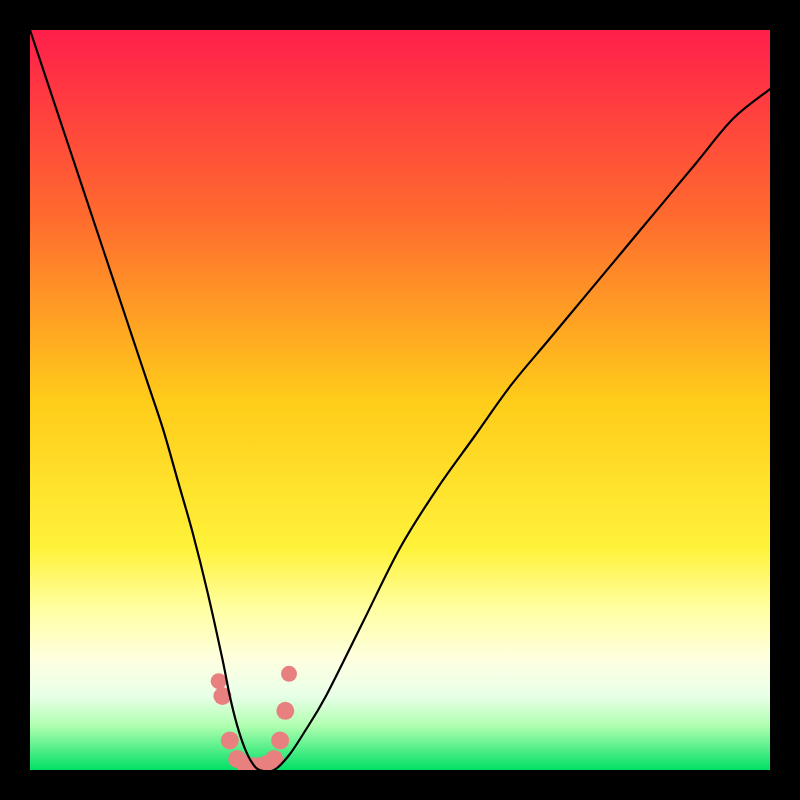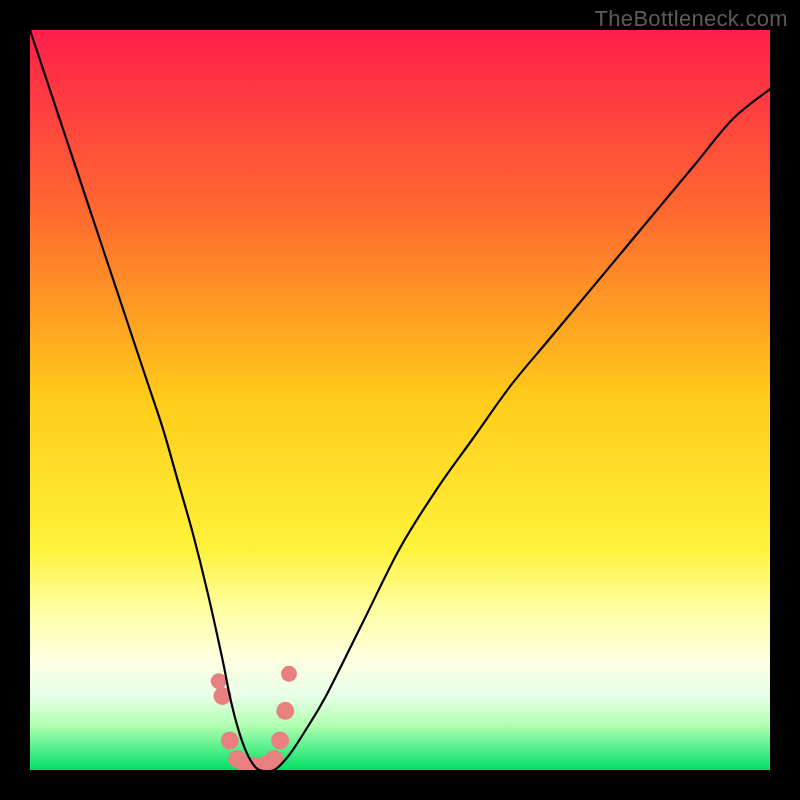--- a/index.html
+++ b/index.html
@@ -71,14 +71,13 @@
           <circle cx="229.40" cy="736.30" r="9" fill="#e98080"></circle>
           <circle cx="236.80" cy="734.08" r="9" fill="#e98080"></circle>
           <circle cx="244.20" cy="728.90" r="9" fill="#e98080"></circle>
           <circle cx="250.12" cy="710.40" r="9" fill="#e98080"></circle>
           <circle cx="255.30" cy="680.80" r="9" fill="#e98080"></circle>
           <circle cx="259.00" cy="643.80" r="8" fill="#e98080"></circle>
         </g>
       <path id="curve" fill="none" stroke="#000" stroke-width="2.2" stroke-linecap="round" stroke-linejoin="round" d="M 0.00 0.00 C 2.47 7.40, 9.87 29.60, 14.80 44.40 C 19.73 59.20, 24.67 74.00, 29.60 88.80 C 34.53 103.60, 39.47 118.40, 44.40 133.20 C 49.33 148.00, 54.27 162.80, 59.20 177.60 C 64.13 192.40, 69.07 207.20, 74.00 222.00 C 78.93 236.80, 83.87 251.60, 88.80 266.40 C 93.73 281.20, 98.67 296.00, 103.60 310.80 C 108.53 325.60, 113.47 340.40, 118.40 355.20 C 123.33 370.00, 128.27 383.57, 133.20 399.60 C 138.13 415.63, 143.07 434.13, 148.00 451.40 C 152.93 468.67, 157.87 484.70, 162.80 503.20 C 167.73 521.70, 172.67 541.43, 177.60 562.40 C 182.53 583.37, 188.70 611.73, 192.40 629.00 C 196.10 646.27, 197.33 654.90, 199.80 666.00 C 202.27 677.10, 204.73 686.97, 207.20 695.60 C 209.67 704.23, 212.13 711.63, 214.60 717.80 C 217.07 723.97, 219.53 728.90, 222.00 732.60 C 224.47 736.30, 225.70 738.77, 229.40 740.00 C 233.10 741.23, 239.27 742.47, 244.20 740.00 C 249.13 737.53, 254.07 731.37, 259.00 725.20 C 263.93 719.03, 267.63 712.87, 273.80 703.00 C 279.97 693.13, 286.13 684.50, 296.00 666.00 C 305.87 647.50, 320.67 616.67, 333.00 592.00 C 345.33 567.33, 357.67 540.20, 370.00 518.00 C 382.33 495.80, 394.67 477.30, 407.00 458.80 C 419.33 440.30, 431.67 424.27, 444.00 407.00 C 456.33 389.73, 468.67 371.23, 481.00 355.20 C 493.33 339.17, 505.67 325.60, 518.00 310.80 C 530.33 296.00, 542.67 281.20, 555.00 266.40 C 567.33 251.60, 579.67 236.80, 592.00 222.00 C 604.33 207.20, 616.67 192.40, 629.00 177.60 C 641.33 162.80, 653.67 148.00, 666.00 133.20 C 678.33 118.40, 690.67 101.13, 703.00 88.80 C 715.33 76.47, 733.83 64.13, 740.00 59.20"></path>
     </svg>
   </div>
-  <div class="watermark">TheBottleneck.com</div>
 </div>
 
 </body></html>

